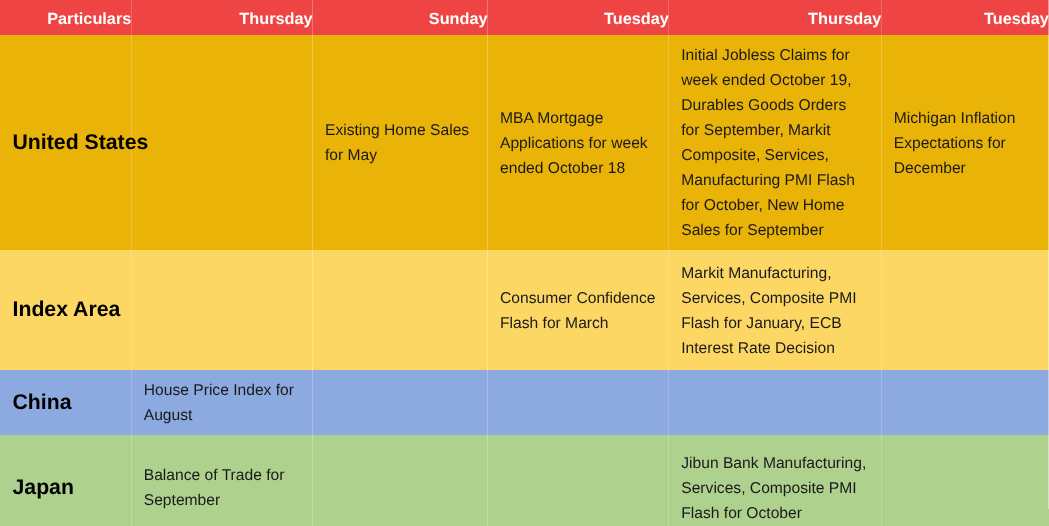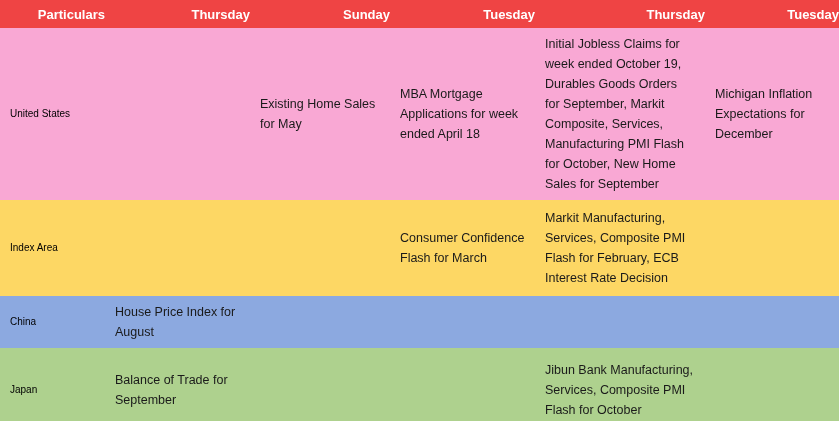--- a/index.html
+++ b/index.html
@@ -56,27 +56,27 @@
     line-height: 20px;
     color: #1a1a1a;
     vertical-align: middle;
     padding: 6px 10px 6px 10px;
     border: 0;
     word-wrap: break-word;
     overflow-wrap: break-word;
   }
 
   tbody td.region-label {
-    font-weight: normal;
-    font-size: 10px;
+    font-weight: bold;
+    font-size: 17px;
     color: #000000;
     white-space: nowrap;
   }
 
-  tr.row-us     td { background: #f9a8d4; }
+  tr.row-us     td { background: #eab308; }
   tr.row-euro   td { background: #fdd764; }
   tr.row-china  td { background: #8ca9e0; }
   tr.row-japan  td { background: #aed18e; }
 
   tr.row-us     { height: 170px; }
   tr.row-euro   { height: 96px; }
   tr.row-china  { height: 50px; }
   tr.row-japan  { height: 84px; }
 </style>
 </head>
@@ -101,31 +101,31 @@
         <th>Thursday</th>
         <th>Tuesday</th>
       </tr>
     </thead>
     <tbody>
 
       <tr class="row-us">
         <td class="region-label">United States</td>
         <td></td>
         <td>Existing Home Sales for May</td>
-        <td>MBA Mortgage Applications for week ended April 18</td>
+        <td>MBA Mortgage Applications for week ended October 18</td>
         <td>Initial Jobless Claims for week ended October 19, Durables Goods Orders for September, Markit Composite, Services, Manufacturing PMI Flash for October, New Home Sales for September</td>
         <td>Michigan Inflation Expectations for December</td>
       </tr>
 
       <tr class="row-euro">
         <td class="region-label">Index Area</td>
         <td></td>
         <td></td>
         <td>Consumer Confidence Flash for March</td>
-        <td>Markit Manufacturing, Services, Composite PMI Flash for February, ECB Interest Rate Decision</td>
+        <td>Markit Manufacturing, Services, Composite PMI Flash for January, ECB Interest Rate Decision</td>
         <td></td>
       </tr>
 
       <tr class="row-china">
         <td class="region-label">China</td>
         <td>House Price Index for August</td>
         <td></td>
         <td></td>
         <td></td>
         <td></td>

